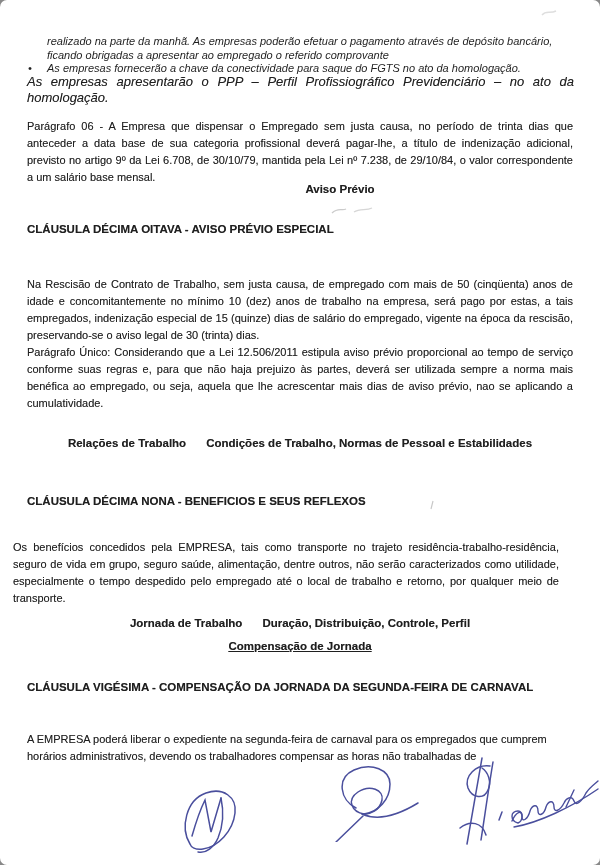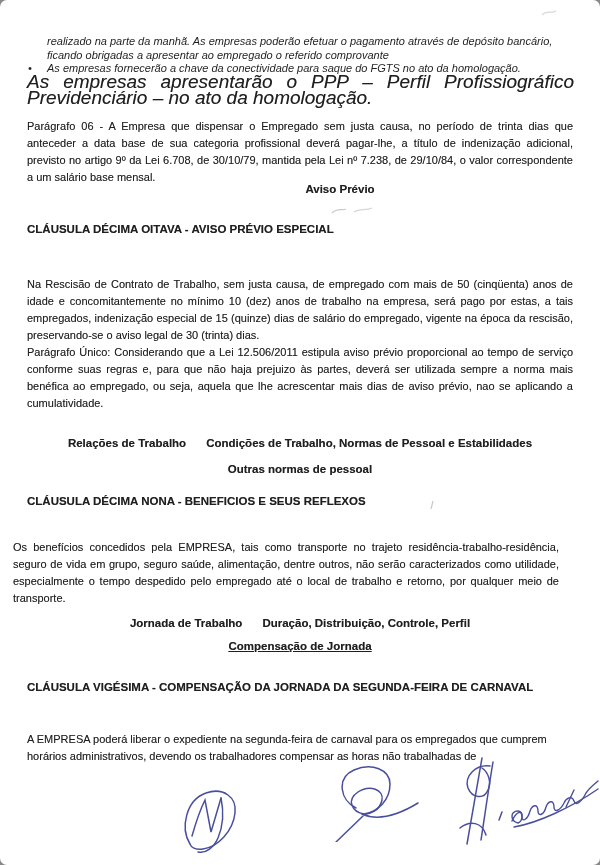--- a/index.html
+++ b/index.html
@@ -22,21 +22,21 @@
   .t{
     font-size:11px;
     line-height:17px;
     text-shadow:0 0 0.5px rgba(0,0,0,.38);
   }
   .it{font-style:italic;font-size:11px;line-height:14px;}
   .just{text-align:justify;}
   .center{text-align:center;}
   .ppp{
     font-style:italic;
-    font-size:19px;
+    font-size:13px;
     line-height:16px;
     text-align:justify;
     text-shadow:0 0 0.5px rgba(0,0,0,.38);
   }
   .heading{
     font-weight:bold;
     font-size:11.5px;
     line-height:14px;
     text-shadow:0 0 0.5px rgba(0,0,0,.45);
   }
@@ -81,21 +81,20 @@
   <div class="blk heading" style="left:27px;top:222px;width:546px;">CLÁUSULA DÉCIMA OITAVA - AVISO PRÉVIO ESPECIAL</div>
 
   <div class="blk t just" style="left:27px;top:276px;width:546px;">Na Rescisão de Contrato de Trabalho, sem justa causa, de empregado com mais de 50 (cinqüenta) anos de idade e concomitantemente no mínimo 10 (dez) anos de trabalho na empresa, será pago por estas, a tais empregados, indenização especial de 15 (quinze) dias de salário do empregado, vigente na época da rescisão, preservando-se o aviso legal de 30 (trinta) dias.</div>
 
   <div class="blk t just" style="left:27px;top:344px;width:546px;">Parágrafo Único: Considerando que a Lei 12.506/2011 estipula aviso prévio proporcional ao tempo de serviço conforme suas regras e, para que não haja prejuizo às partes, deverá ser utilizada sempre a norma mais benéfica ao empregado, ou seja, aquela que lhe acrescentar mais dias de aviso prévio, nao se aplicando a cumulatividade.</div>
 
   <div class="blk heading center" style="left:0;top:436px;width:600px;">
     <span>Relações de Trabalho</span><span class="dual-gap">Condições de Trabalho, Normas de Pessoal e Estabilidades</span>
   </div>
 
-  <div class="blk heading center" style="left:0;top:462px;width:600px;">Outras normas de pessoal</div>
 
   <div class="blk heading" style="left:27px;top:494px;width:546px;">CLÁUSULA DÉCIMA NONA - BENEFICIOS E SEUS REFLEXOS</div>
 
   <div class="blk smudge" style="left:428px;top:499px;">
     <svg width="8" height="14" viewBox="0 0 8 14">
         <path d="M5,2 L3,10" fill="none" stroke="#b9b9b9" stroke-width="1.2" opacity="0.8"></path>
       </svg>
   </div>
 
   <div class="blk t just" style="left:13px;top:539px;width:546px;">Os benefícios concedidos pela EMPRESA, tais como transporte no trajeto residência-trabalho-residência, seguro de vida em grupo, seguro saúde, alimentação, dentre outros, não serão caracterizados como utilidade, especialmente o tempo despedido pelo empregado até o local de trabalho e retorno, por qualquer meio de transporte.</div>

